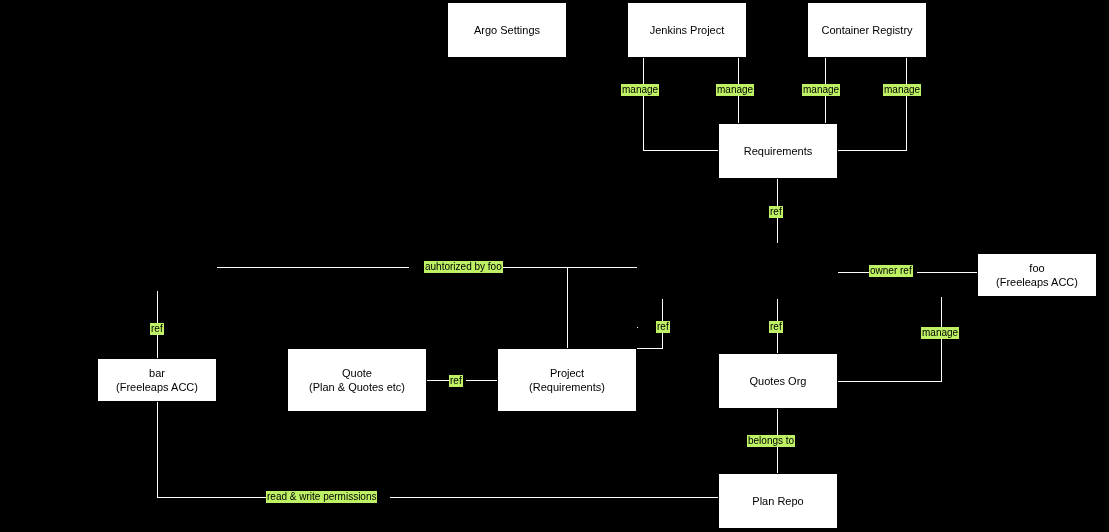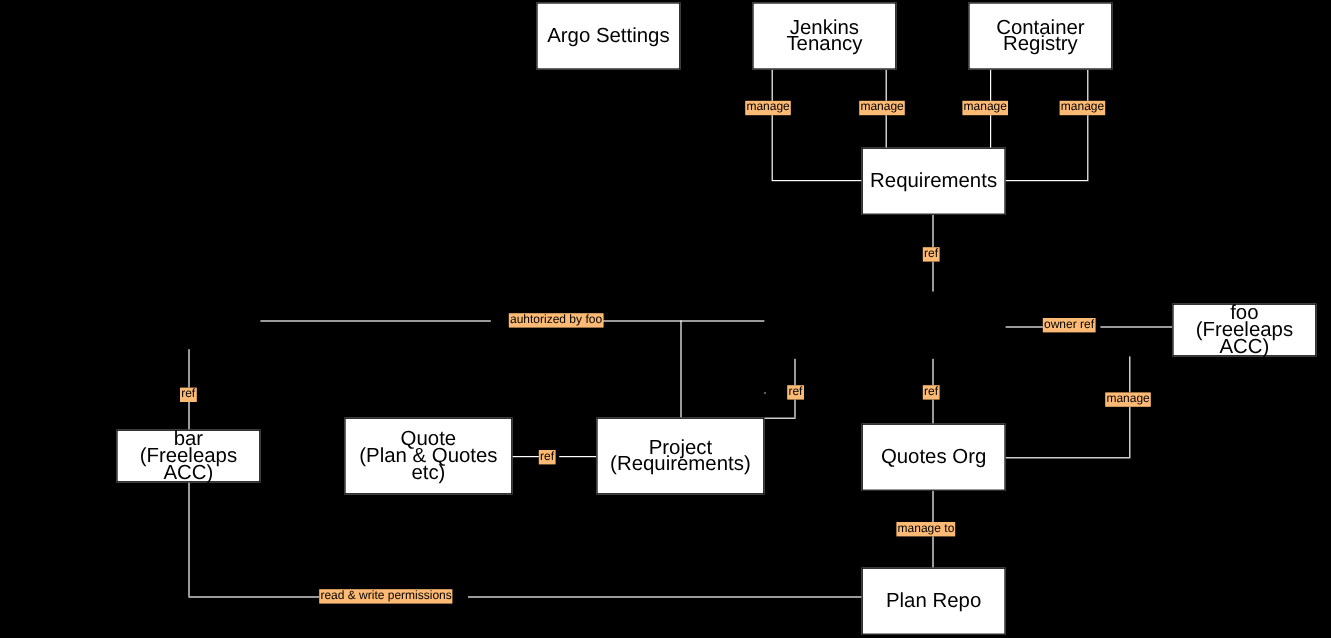--- a/index.html
+++ b/index.html
@@ -17,28 +17,28 @@
   }
   .node {
     position: absolute;
     background: #ffffff;
     border: 1px solid #000000;
     color: #000000;
     display: flex;
     align-items: center;
     justify-content: center;
     text-align: center;
-    font-size: 17px;
+    font-size: 11px;
     line-height: 14px;
     box-sizing: border-box;
     white-space: pre-line;
   }
   .edge-label {
     position: absolute;
-    background: #fdba74;
+    background: #bef264;
     color: #000000;
     font-size: 10px;
     line-height: 12px;
     padding: 0 1px;
     box-sizing: border-box;
     white-space: nowrap;
   }
   .connector {
     position: absolute;
     background: #ffffff;
@@ -79,21 +79,21 @@
     <div class="connector" style="left: 662px; top: 299px; width: 1px; height: 22px;"></div>
     <div class="connector" style="left: 662px; top: 333px; width: 1px; height: 15px;"></div>
     <div class="connector" style="left: 637px; top: 348px; width: 26px; height: 1px;"></div>
     <div class="connector" style="left: 217px; top: 267px; width: 192px; height: 1px;"></div>
     <div class="connector" style="left: 493px; top: 267px; width: 144px; height: 1px;"></div>
     <div class="connector" style="left: 567px; top: 267px; width: 1px; height: 81px;"></div>
     <div class="connector" style="left: 157px; top: 402px; width: 1px; height: 95px;"></div>
     <div class="connector" style="left: 157px; top: 497px; width: 109px; height: 1px;"></div>
     <div class="connector" style="left: 390px; top: 497px; width: 328px; height: 1px;"></div>
     <div class="node" style="left: 447px; top: 2px; width: 120px; height: 56px;">Argo Settings</div>
-    <div class="node" style="left: 627px; top: 2px; width: 120px; height: 56px;">Jenkins Tenancy</div>
+    <div class="node" style="left: 627px; top: 2px; width: 120px; height: 56px;">Jenkins Project</div>
     <div class="node" style="left: 807px; top: 2px; width: 120px; height: 56px;">Container Registry</div>
     <div class="node" style="left: 718px; top: 123px; width: 120px; height: 56px;">Requirements</div>
     <div class="node" style="left: 977px; top: 253px; width: 120px; height: 44px;">foo
 (Freeleaps ACC)</div>
     <div class="node" style="left: 97px; top: 358px; width: 120px; height: 44px;">bar
 (Freeleaps ACC)</div>
     <div class="node" style="left: 287px; top: 348px; width: 140px; height: 64px;">Quote
 (Plan &amp; Quotes etc)</div>
     <div class="node" style="left: 497px; top: 348px; width: 140px; height: 64px;">Project
 (Requirements)</div>
@@ -104,15 +104,15 @@
     <div class="edge-label" style="left: 802px; top: 84px;">manage</div>
     <div class="edge-label" style="left: 883px; top: 84px;">manage</div>
     <div class="edge-label" style="left: 769px; top: 206px;">ref</div>
     <div class="edge-label" style="left: 424px; top: 261px;">auhtorized by foo</div>
     <div class="edge-label" style="left: 869px; top: 265px;">owner ref</div>
     <div class="edge-label" style="left: 150px; top: 323px;">ref</div>
     <div class="edge-label" style="left: 656px; top: 321px;">ref</div>
     <div class="edge-label" style="left: 769px; top: 321px;">ref</div>
     <div class="edge-label" style="left: 921px; top: 327px;">manage</div>
     <div class="edge-label" style="left: 449px; top: 375px;">ref</div>
-    <div class="edge-label" style="left: 747px; top: 435px;">manage to</div>
+    <div class="edge-label" style="left: 747px; top: 435px;">belongs to</div>
     <div class="edge-label" style="left: 266px; top: 491px;">read &amp; write permissions</div>
   </div>
 
 </body></html>

